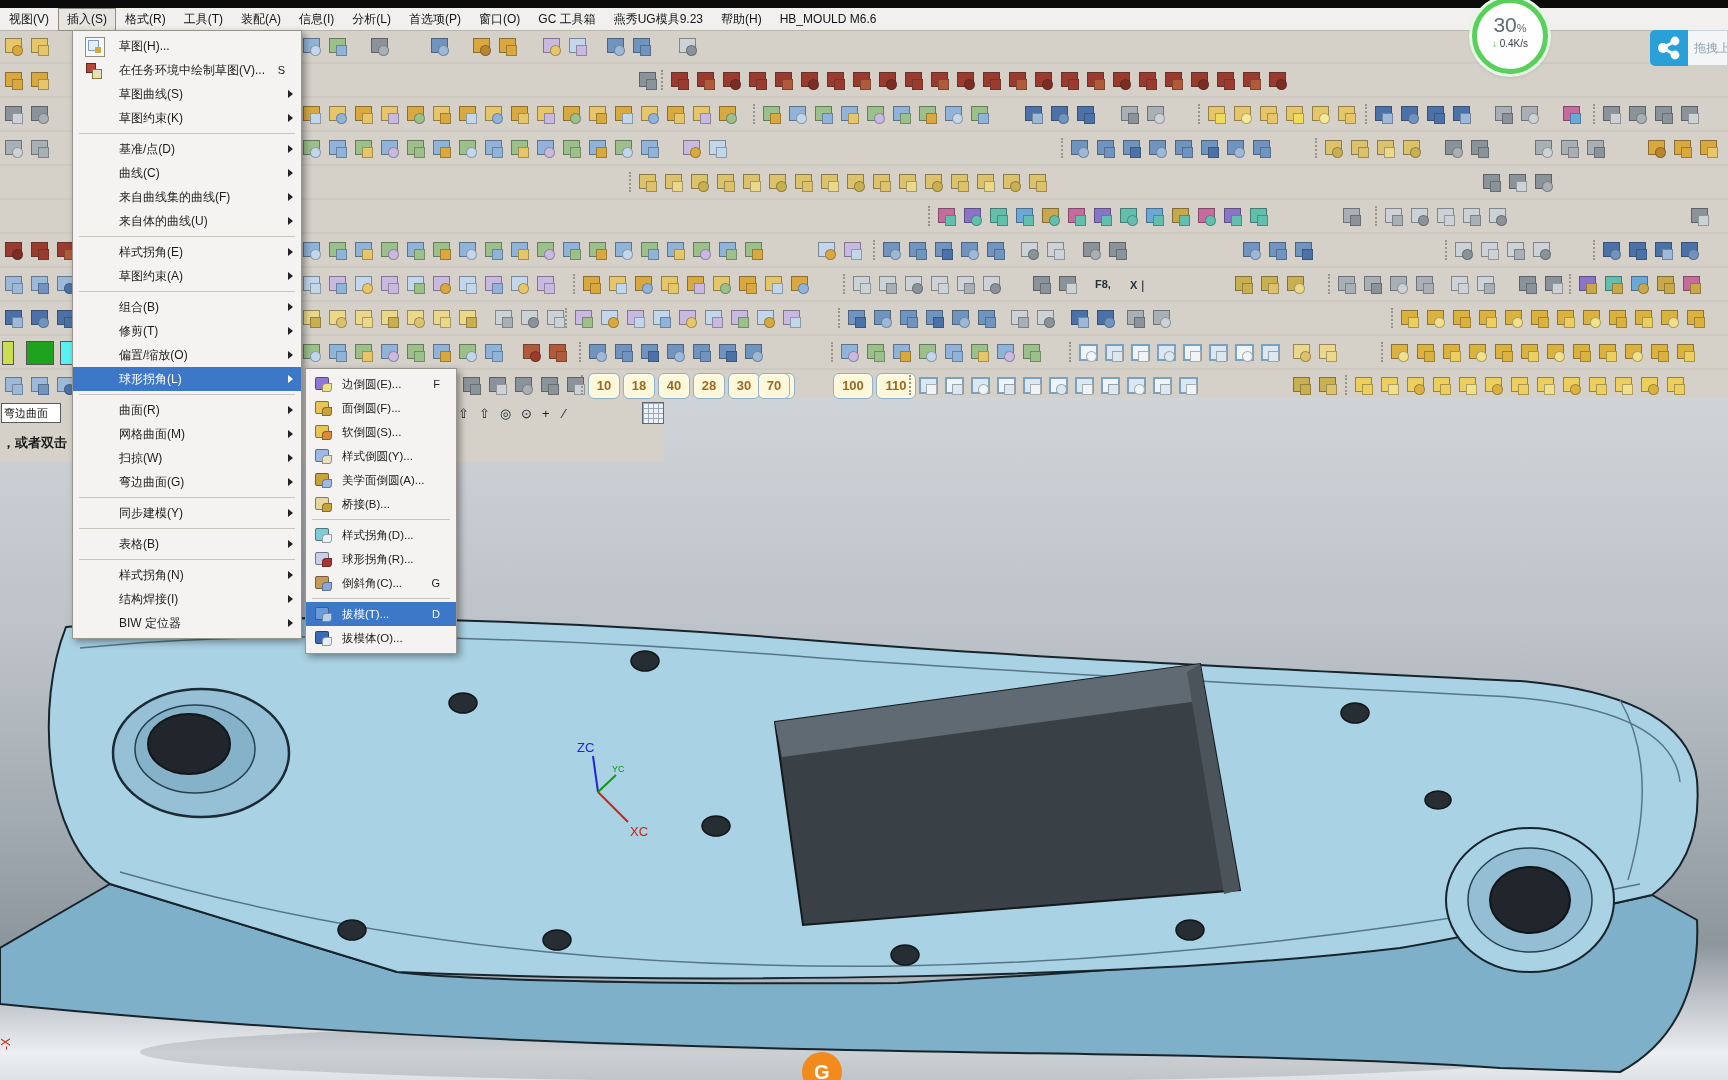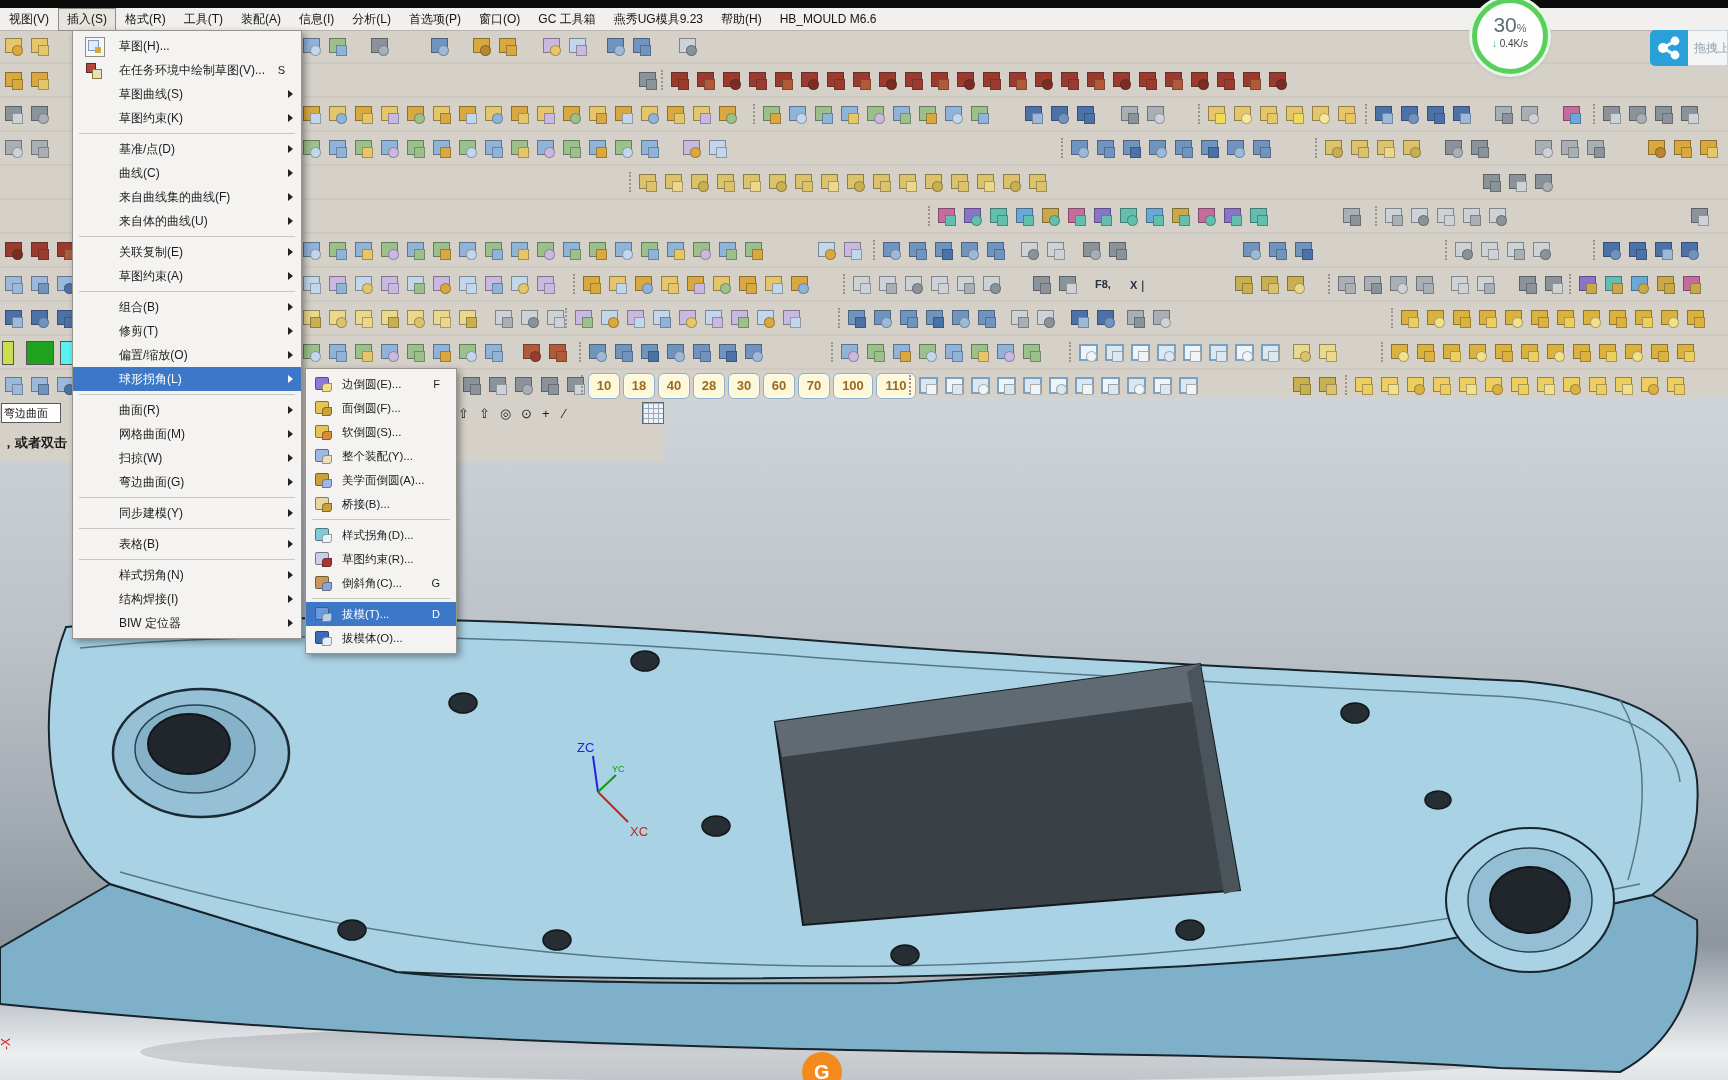--- a/index.html
+++ b/index.html
@@ -1550,21 +1550,21 @@
         <div class="i1" style="background: rgb(139, 147, 154);"></div>
         <div class="i2" style="background: rgb(205, 210, 214);"></div>
       </div>
       <div class="ghandle" style="left: 581px; top: 345px;"></div>
       <div class="chip" style="left: 588px; top: 343px; width: 30px;">10</div>
       <div class="chip" style="left: 623px; top: 343px; width: 30px;">18</div>
       <div class="chip" style="left: 658px; top: 343px; width: 30px;">40</div>
       <div class="chip" style="left: 693px; top: 343px; width: 30px;">28</div>
       <div class="chip" style="left: 728px; top: 343px; width: 30px;">30</div>
       <div class="chip" style="left: 763px; top: 343px; width: 30px;">60</div>
-      <div class="chip" style="left: 798px; top: 343px; width: 30px;">70</div>
+      <div class="chip" style="left: 758px; top: 343px; width: 30px;">70</div>
       <div class="chip" style="left: 833px; top: 343px; width: 38px;">100</div>
       <div class="chip" style="left: 876px; top: 343px; width: 38px;">110</div>
       <div class="ghandle" style="left: 909px; top: 345px;"></div>
       <div class="ticon" style="left: 916px; top: 342px;">
         <div class="i1" style="background: rgb(219, 232, 242); border: 2px solid rgb(122, 162, 192);"></div>
         <div class="i2" style="background: rgb(238, 244, 248);"></div>
       </div>
       <div class="ticon" style="left: 942px; top: 342px;">
         <div class="i1" style="background: rgb(238, 244, 248); border: 2px solid rgb(122, 162, 192);"></div>
         <div class="i2" style="background: rgb(219, 232, 242);"></div>
@@ -1747,21 +1747,21 @@
       <div class="menu-item"><div class="menu-icon sketch-icon"></div><span>草图(H)...</span></div>
       <div class="menu-item"><div class="menu-icon sketch-task-icon"></div><span>在任务环境中绘制草图(V)...</span><span class="sc">S</span></div>
       <div class="menu-item"><span>草图曲线(S)</span><div class="arrow"></div></div>
       <div class="menu-item"><span>草图约束(K)</span><div class="arrow"></div></div>
       <div class="menu-sep"></div>
       <div class="menu-item"><span>基准/点(D)</span><div class="arrow"></div></div>
       <div class="menu-item"><span>曲线(C)</span><div class="arrow"></div></div>
       <div class="menu-item"><span>来自曲线集的曲线(F)</span><div class="arrow"></div></div>
       <div class="menu-item"><span>来自体的曲线(U)</span><div class="arrow"></div></div>
       <div class="menu-sep"></div>
-      <div class="menu-item"><span>关联复制(E)</span><div class="arrow"></div></div>
+      <div class="menu-item"><span>样式拐角(E)</span><div class="arrow"></div></div>
       <div class="menu-item"><span>草图约束(A)</span><div class="arrow"></div></div>
       <div class="menu-sep"></div>
       <div class="menu-item"><span>组合(B)</span><div class="arrow"></div></div>
       <div class="menu-item"><span>修剪(T)</span><div class="arrow"></div></div>
       <div class="menu-item"><span>偏置/缩放(O)</span><div class="arrow"></div></div>
       <div class="menu-item hl"><span>球形拐角(L)</span><div class="arrow"></div></div>
       <div class="menu-sep"></div>
       <div class="menu-item"><span>曲面(R)</span><div class="arrow"></div></div>
       <div class="menu-item"><span>网格曲面(M)</span><div class="arrow"></div></div>
       <div class="menu-item"><span>扫掠(W)</span><div class="arrow"></div></div>
@@ -1785,38 +1785,38 @@
           <div class="l1" style="background: rgb(232, 197, 82);"></div>
           <div class="l2" style="background: rgb(202, 162, 58);"></div>
         </div><span>面倒圆(F)...</span></div>
       <div class="menu-item"><div class="sub-icon">
           <div class="l1" style="background: rgb(232, 197, 82);"></div>
           <div class="l2" style="background: rgb(217, 138, 58);"></div>
         </div><span>软倒圆(S)...</span></div>
       <div class="menu-item"><div class="sub-icon">
           <div class="l1" style="background: rgb(157, 185, 232);"></div>
           <div class="l2" style="background: rgb(232, 224, 192);"></div>
-        </div><span>整个装配(Y)...</span></div>
+        </div><span>样式倒圆(Y)...</span></div>
       <div class="menu-item"><div class="sub-icon">
           <div class="l1" style="background: rgb(202, 162, 58);"></div>
           <div class="l2" style="background: rgb(157, 185, 232);"></div>
         </div><span>美学面倒圆(A)...</span></div>
       <div class="menu-item"><div class="sub-icon">
           <div class="l1" style="background: rgb(232, 216, 160);"></div>
           <div class="l2" style="background: rgb(202, 162, 58);"></div>
         </div><span>桥接(B)...</span></div>
       <div class="menu-sep"></div>
       <div class="menu-item"><div class="sub-icon">
           <div class="l1" style="background: rgb(124, 204, 217);"></div>
           <div class="l2" style="background: rgb(232, 244, 248);"></div>
         </div><span>样式拐角(D)...</span></div>
       <div class="menu-item"><div class="sub-icon">
           <div class="l1" style="background: rgb(200, 207, 232);"></div>
           <div class="l2" style="background: rgb(170, 51, 51);"></div>
-        </div><span>草图约束(R)...</span></div>
+        </div><span>球形拐角(R)...</span></div>
       <div class="menu-item"><div class="sub-icon">
           <div class="l1" style="background: rgb(200, 154, 90);"></div>
           <div class="l2" style="background: rgb(138, 168, 217);"></div>
         </div><span>倒斜角(C)...</span><span class="sc">G</span></div>
       <div class="menu-sep"></div>
       <div class="menu-item hl"><div class="sub-icon">
           <div class="l1" style="background: rgb(106, 154, 217);"></div>
           <div class="l2" style="background: rgb(184, 208, 232);"></div>
         </div><span>拔模(T)...</span><span class="sc">D</span></div>
       <div class="menu-item"><div class="sub-icon">

